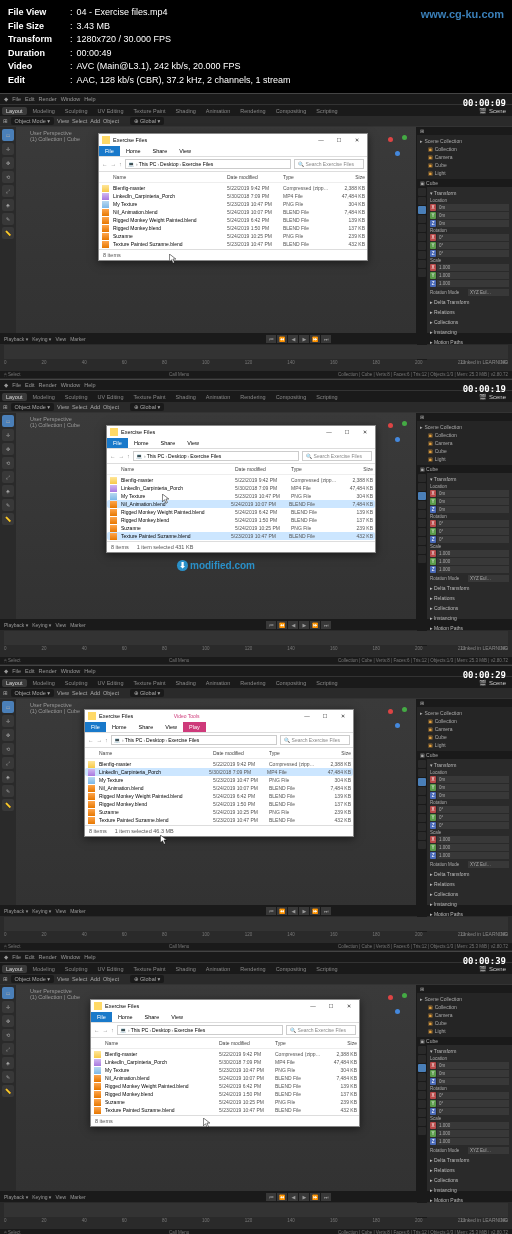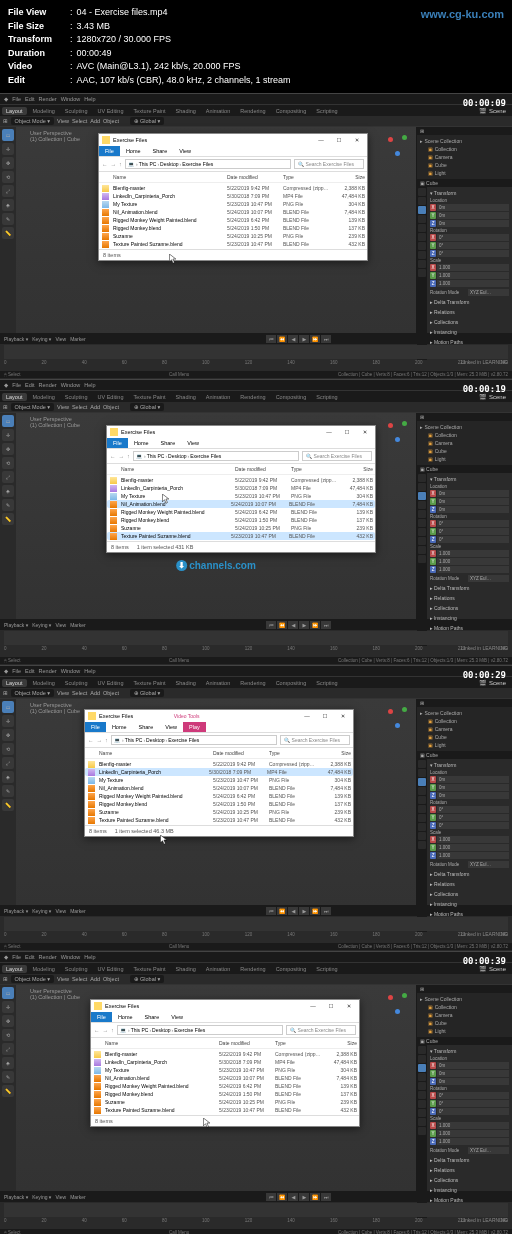--- a/index.html
+++ b/index.html
@@ -108,21 +108,21 @@
       <span>00:00:49</span>
     </div>
   <div class="row">
       <span class="lbl">Video</span>
       <span class="col">:</span>
       <span>AVC (Main@L3.1), 242 kb/s, 20.000 FPS</span>
     </div>
   <div class="row">
       <span class="lbl">Edit</span>
       <span class="col">:</span>
-      <span>AAC, 107 kb/s (CBR), 48.0 kHz, 2 channels, 1 stream</span>
+      <span>AAC, 128 kb/s (CBR), 37.2 kHz, 2 channels, 1 stream</span>
     </div>
 </div>
 
 <div id="frames">
     <div class="frame">
     <div class="ts">00:00:09</div>
     <div class="menubar">
       <span>◆</span>
       <span>File</span>
         <span>Edit</span>
@@ -462,21 +462,21 @@
       </div>
       <div class="vp3d">
         <div class="vpinfo">User Perspective<br>(1) Collection | Cube</div>
         <div class="gizmo">
           <span class="ball" style="background:#d44;left:2px;top:4px"></span>
           <span class="ball" style="background:#4a4;right:3px;top:2px"></span>
           <span class="ball" style="background:#48d;left:9px;bottom:1px"></span>
         </div>
         <div class="daydown">
             <span class="d">⬇</span>
-            <span>channels.com</span>
+            <span>modified.com</span>
           </div>
 
         <div class="explorer" style="left:90px;top:12px;width:270px">
           <div class="exptitle">
             <span class="eico"></span>
             <span>Exercise Files</span>
 
             <div class="wbtns">
               <span class="wbtn">—</span>
               <span class="wbtn">☐</span>

